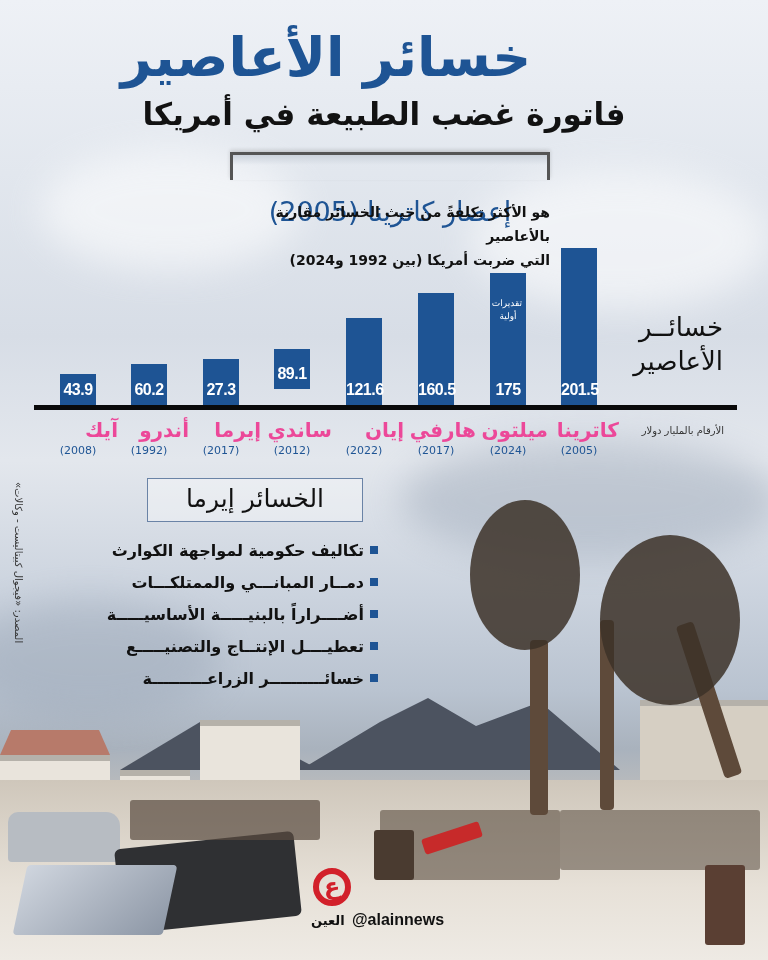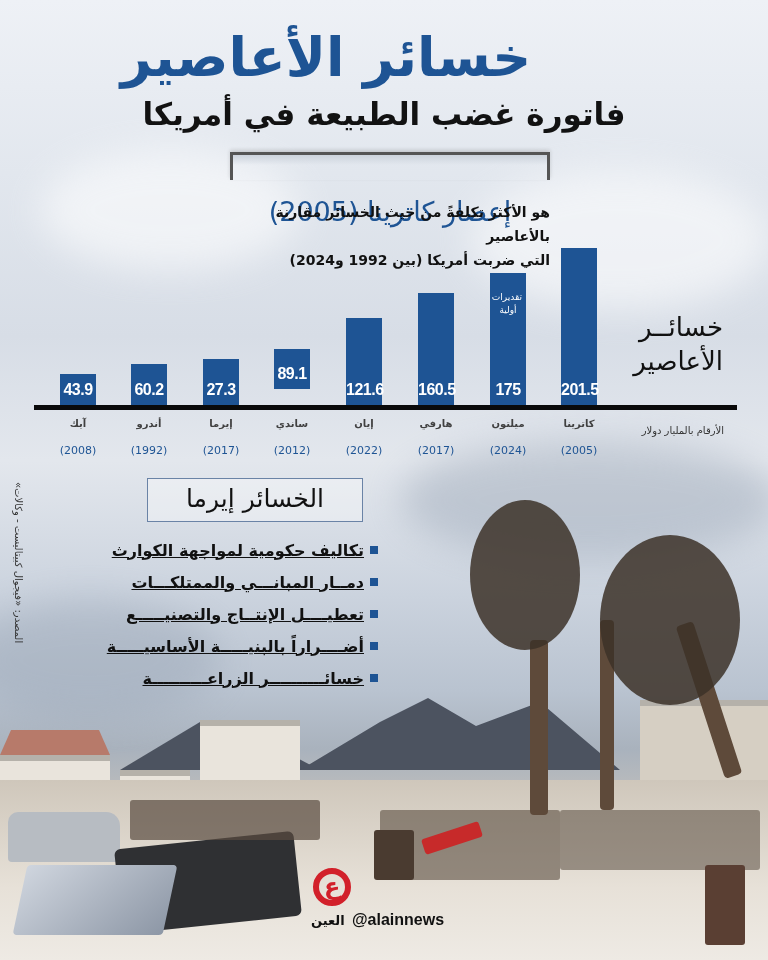--- a/index.html
+++ b/index.html
@@ -35,45 +35,45 @@
   }
   .katrina-desc {
     position: absolute; top: 200px; left: 220px; width: 330px; text-align: right;
     font-size: 14px; font-weight: 700; line-height: 24px; direction: rtl; color: #111;
   }
   .bar {
     position: absolute; bottom: 0; width: 36px; background: #1e5494;
     color: #fff; display: flex; flex-direction: column; justify-content: space-between; align-items: center;
   }
   .bar .val { font-family: "Liberation Sans", sans-serif; font-weight: 700; font-size: 16px; position: absolute; bottom: 6px; width: 100%; text-align: center; letter-spacing: -.5px; }
-  .bar .note { font-size: 9px; line-height: 13px; text-align: center; margin-top: 18px; direction: rtl; }
+  .bar .note { font-size: 9px; line-height: 13px; text-align: center; margin-top: 24px; direction: rtl; font-family: Liberation Serif, serif; }
   .axis { position: absolute; left: 34px; top: 405px; width: 703px; height: 5px; background: #0a0a0a; }
   .label-name {
-    position: absolute; top: 418px; width: 80px; text-align: center;
-    font-weight: 700; font-size: 10px; direction: rtl; color: #404040;
+    position: absolute; top: 418px; width: 80px; 
+    font-weight: 700; font-size: 20px; direction: rtl; color: #ec4899;
   }
   .label-year {
     position: absolute; top: 444px; width: 80px; text-align: center;
     font-size: 11px; color: #1e5494;
   }
   .chart-side {
     position: absolute; top: 310px; left: 608px; width: 115px; text-align: right;
     font-size: 26px; line-height: 34px; direction: rtl; color: #111;
   }
   .units { position: absolute; top: 425px; left: 612px; width: 112px; text-align: right; font-size: 10px; color: #333; direction: rtl; }
 
   .includes-box {
     position: absolute; top: 478px; left: 147px; width: 216px; height: 44px;
     border: 1.5px solid #6a83a6; background: rgba(255,255,255,.35);
     text-align: center; font-size: 25px; line-height: 40px; direction: rtl; color: #111;
   }
   .list { position: absolute; top: 534px; left: 110px; width: 268px; direction: rtl; }
   .list li {
     list-style: none; height: 32px; font-size: 16px; font-weight: 700; color: #111;
-    display: flex; align-items: center; gap: 6px; white-space: nowrap; text-decoration: underline;
+    display: flex; align-items: center; gap: 6px; white-space: nowrap;
   }
   .bullet { width: 8px; height: 8px; background: #1e5494; display: inline-block; flex: none; }
 
   .source {
     position: absolute; left: 6px; top: 482px; width: 230px; height: 18px;
     transform-origin: 0 0; transform: rotate(90deg) translate(0, -18px);
     font-size: 10px; color: #333; direction: rtl; text-align: left; white-space: nowrap;
   }
 
   
@@ -198,25 +198,25 @@
   <li>
       <span class="bullet"></span>
       <span>تكاليف حكومية لمواجهة الكوارث</span>
     </li>
   <li>
       <span class="bullet"></span>
       <span>دمــار المبانـــي والممتلكـــات</span>
     </li>
   <li>
       <span class="bullet"></span>
+      <span>أضــــراراً بالبنيـــــة الأساسيـــــة</span>
+    </li>
+  <li>
+      <span class="bullet"></span>
       <span>تعطيــــل الإنتــاج والتصنيـــــع</span>
-    </li>
-  <li>
-      <span class="bullet"></span>
-      <span>أضــــراراً بالبنيـــــة الأساسيـــــة</span>
     </li>
   <li>
       <span class="bullet"></span>
       <span>خسائــــــــــر الزراعــــــــــة</span>
     </li>
 </ul>
 
 <div class="logo"></div>
 <div class="logo-e">ع</div>
 <div class="logo-name">العين</div>

